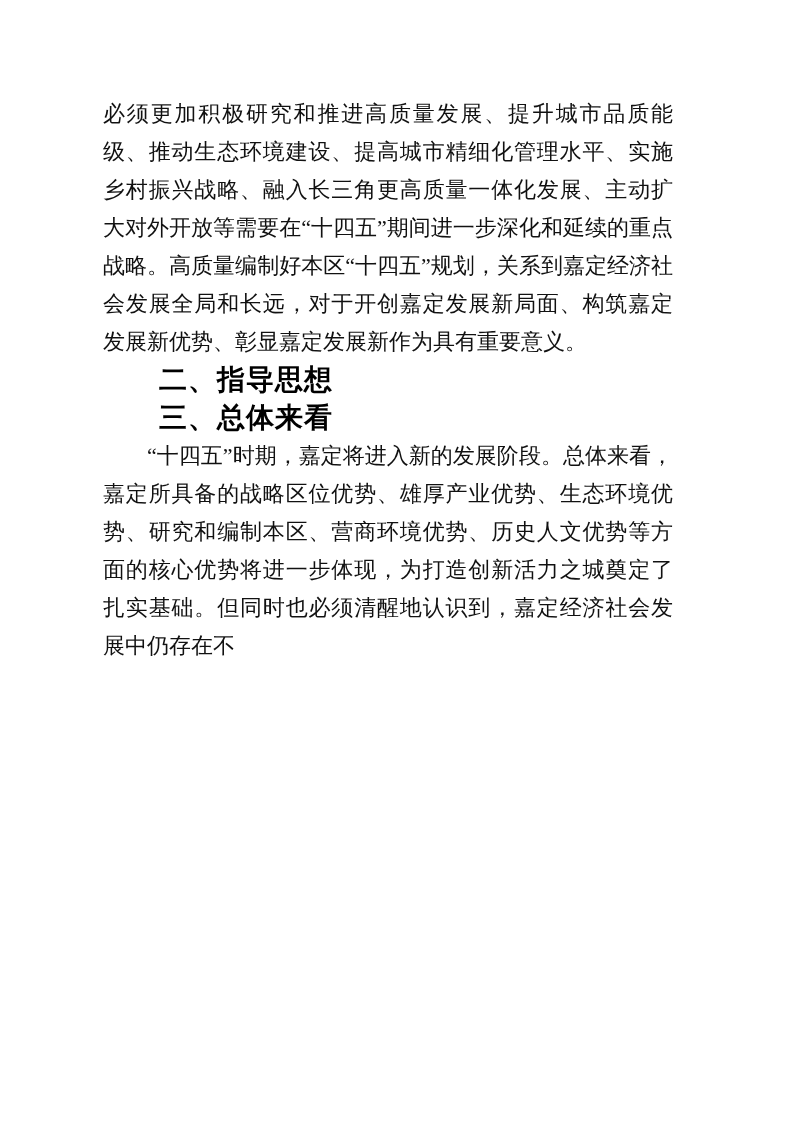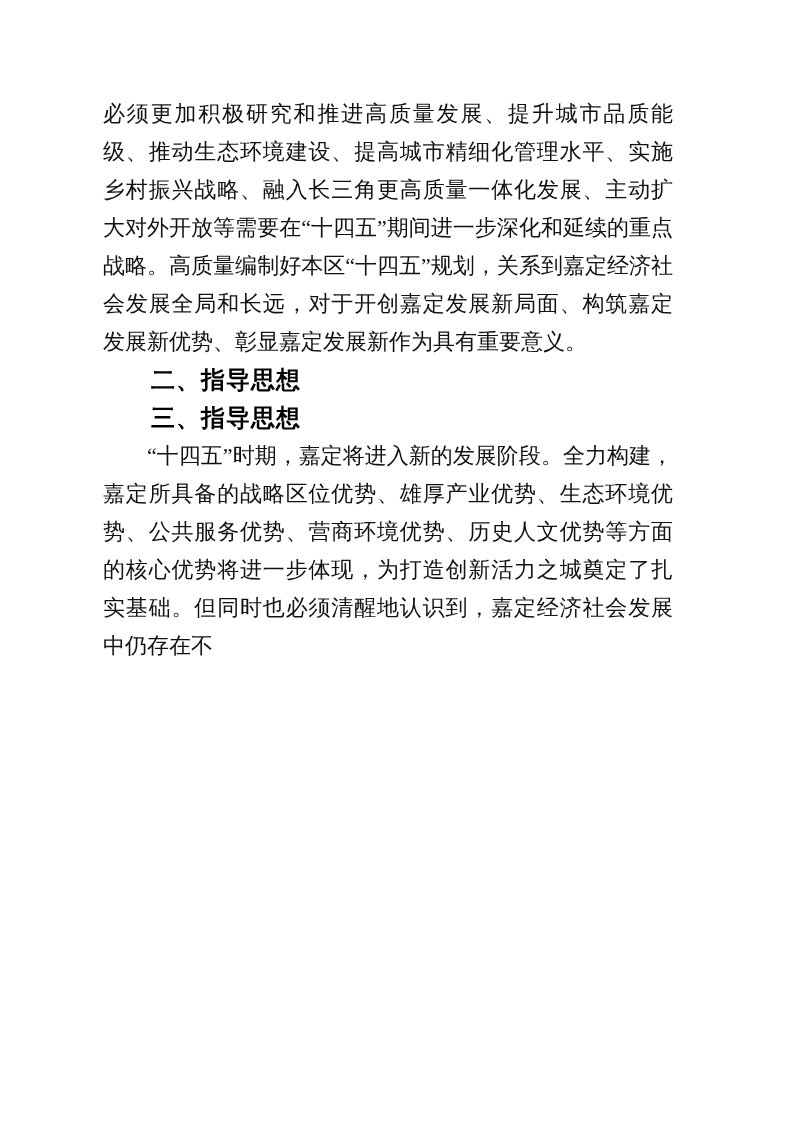--- a/index.html
+++ b/index.html
@@ -33,31 +33,31 @@
   }
   .body-para {
     text-indent: 2em;
   }
   .body-para.no-indent {
     text-indent: 0;
   }
   .section-heading {
     font-family: "Liberation Sans", "DejaVu Sans", sans-serif;
     font-weight: bold;
-    font-size: 24px;
+    font-size: 28px;
     line-height: 38px;
     text-indent: 2em;
     text-align: left;
     color: #000000;
     letter-spacing: 1px;
   }
 </style>
 </head>
 <body>
 
 <div class="page">
   <div class="text-block">
     <p class="body-para no-indent">必须更加积极研究和推进高质量发展、提升城市品质能级、推动生态环境建设、提高城市精细化管理水平、实施乡村振兴战略、融入长三角更高质量一体化发展、主动扩大对外开放等需要在“十四五”期间进一步深化和延续的重点战略。高质量编制好本区“十四五”规划，关系到嘉定经济社会发展全局和长远，对于开创嘉定发展新局面、构筑嘉定发展新优势、彰显嘉定发展新作为具有重要意义。</p>
     <h2 class="section-heading">二、指导思想</h2>
-    <h2 class="section-heading">三、指导思想</h2>
-    <p class="body-para">“十四五”时期，嘉定将进入新的发展阶段。全力构建，嘉定所具备的战略区位优势、雄厚产业优势、生态环境优势、公共服务优势、营商环境优势、历史人文优势等方面的核心优势将进一步体现，为打造创新活力之城奠定了扎实基础。但同时也必须清醒地认识到，嘉定经济社会发展中仍存在不</p>
+    <h2 class="section-heading">三、总体来看</h2>
+    <p class="body-para">“十四五”时期，嘉定将进入新的发展阶段。总体来看，嘉定所具备的战略区位优势、雄厚产业优势、生态环境优势、研究和编制本区、营商环境优势、历史人文优势等方面的核心优势将进一步体现，为打造创新活力之城奠定了扎实基础。但同时也必须清醒地认识到，嘉定经济社会发展中仍存在不</p>
   </div>
 </div>
 
 </body></html>

